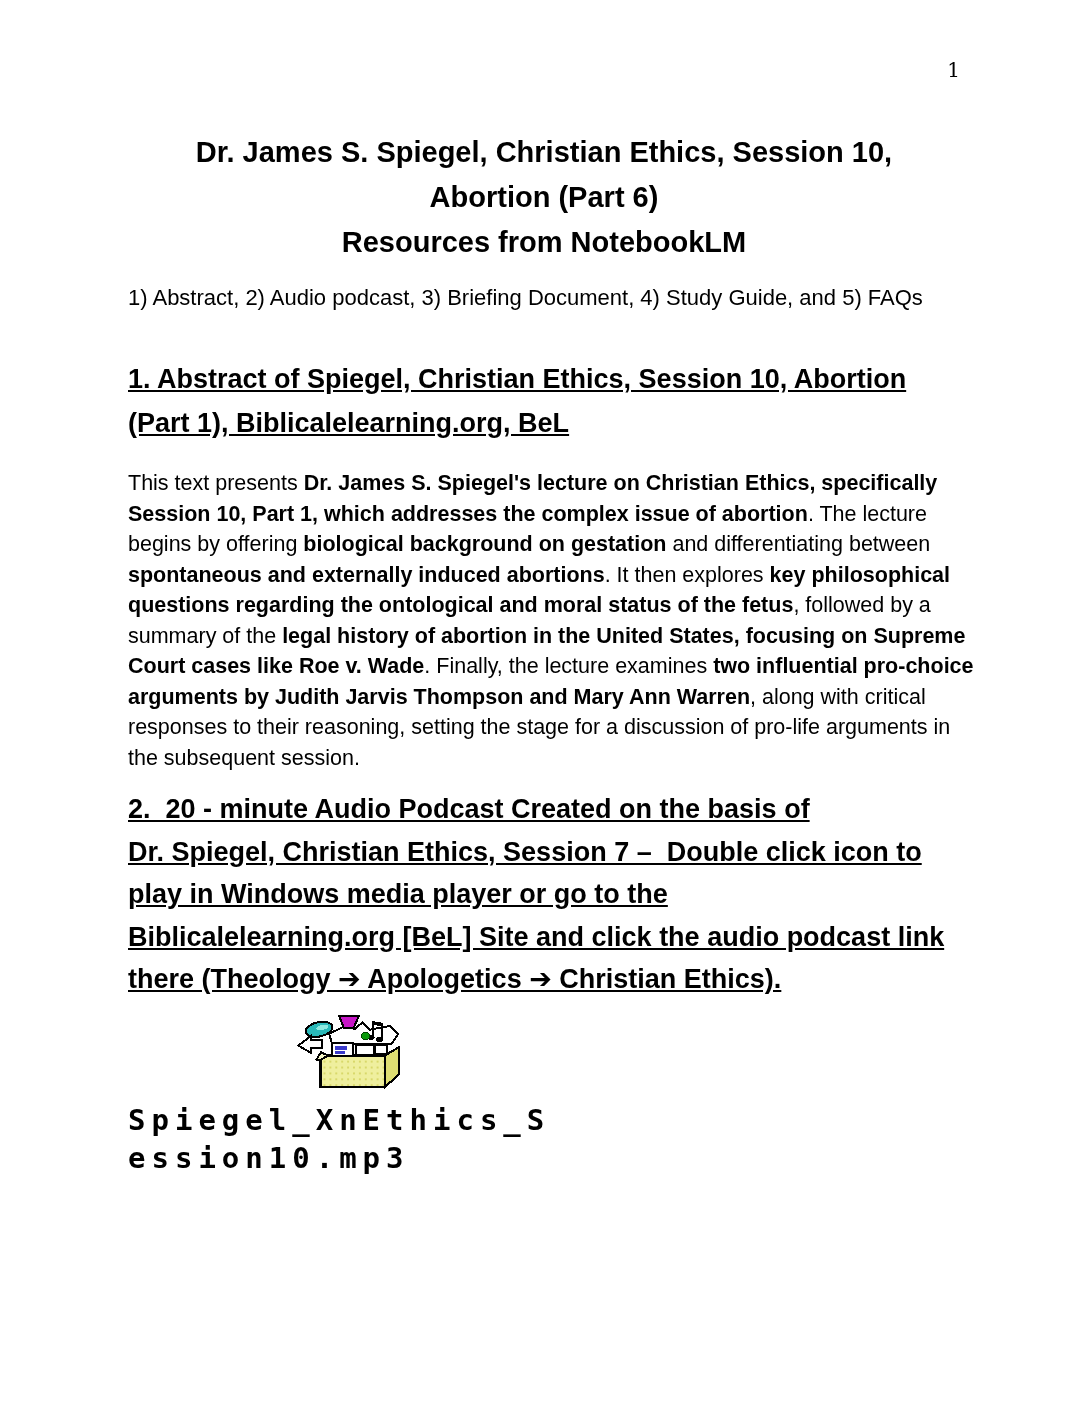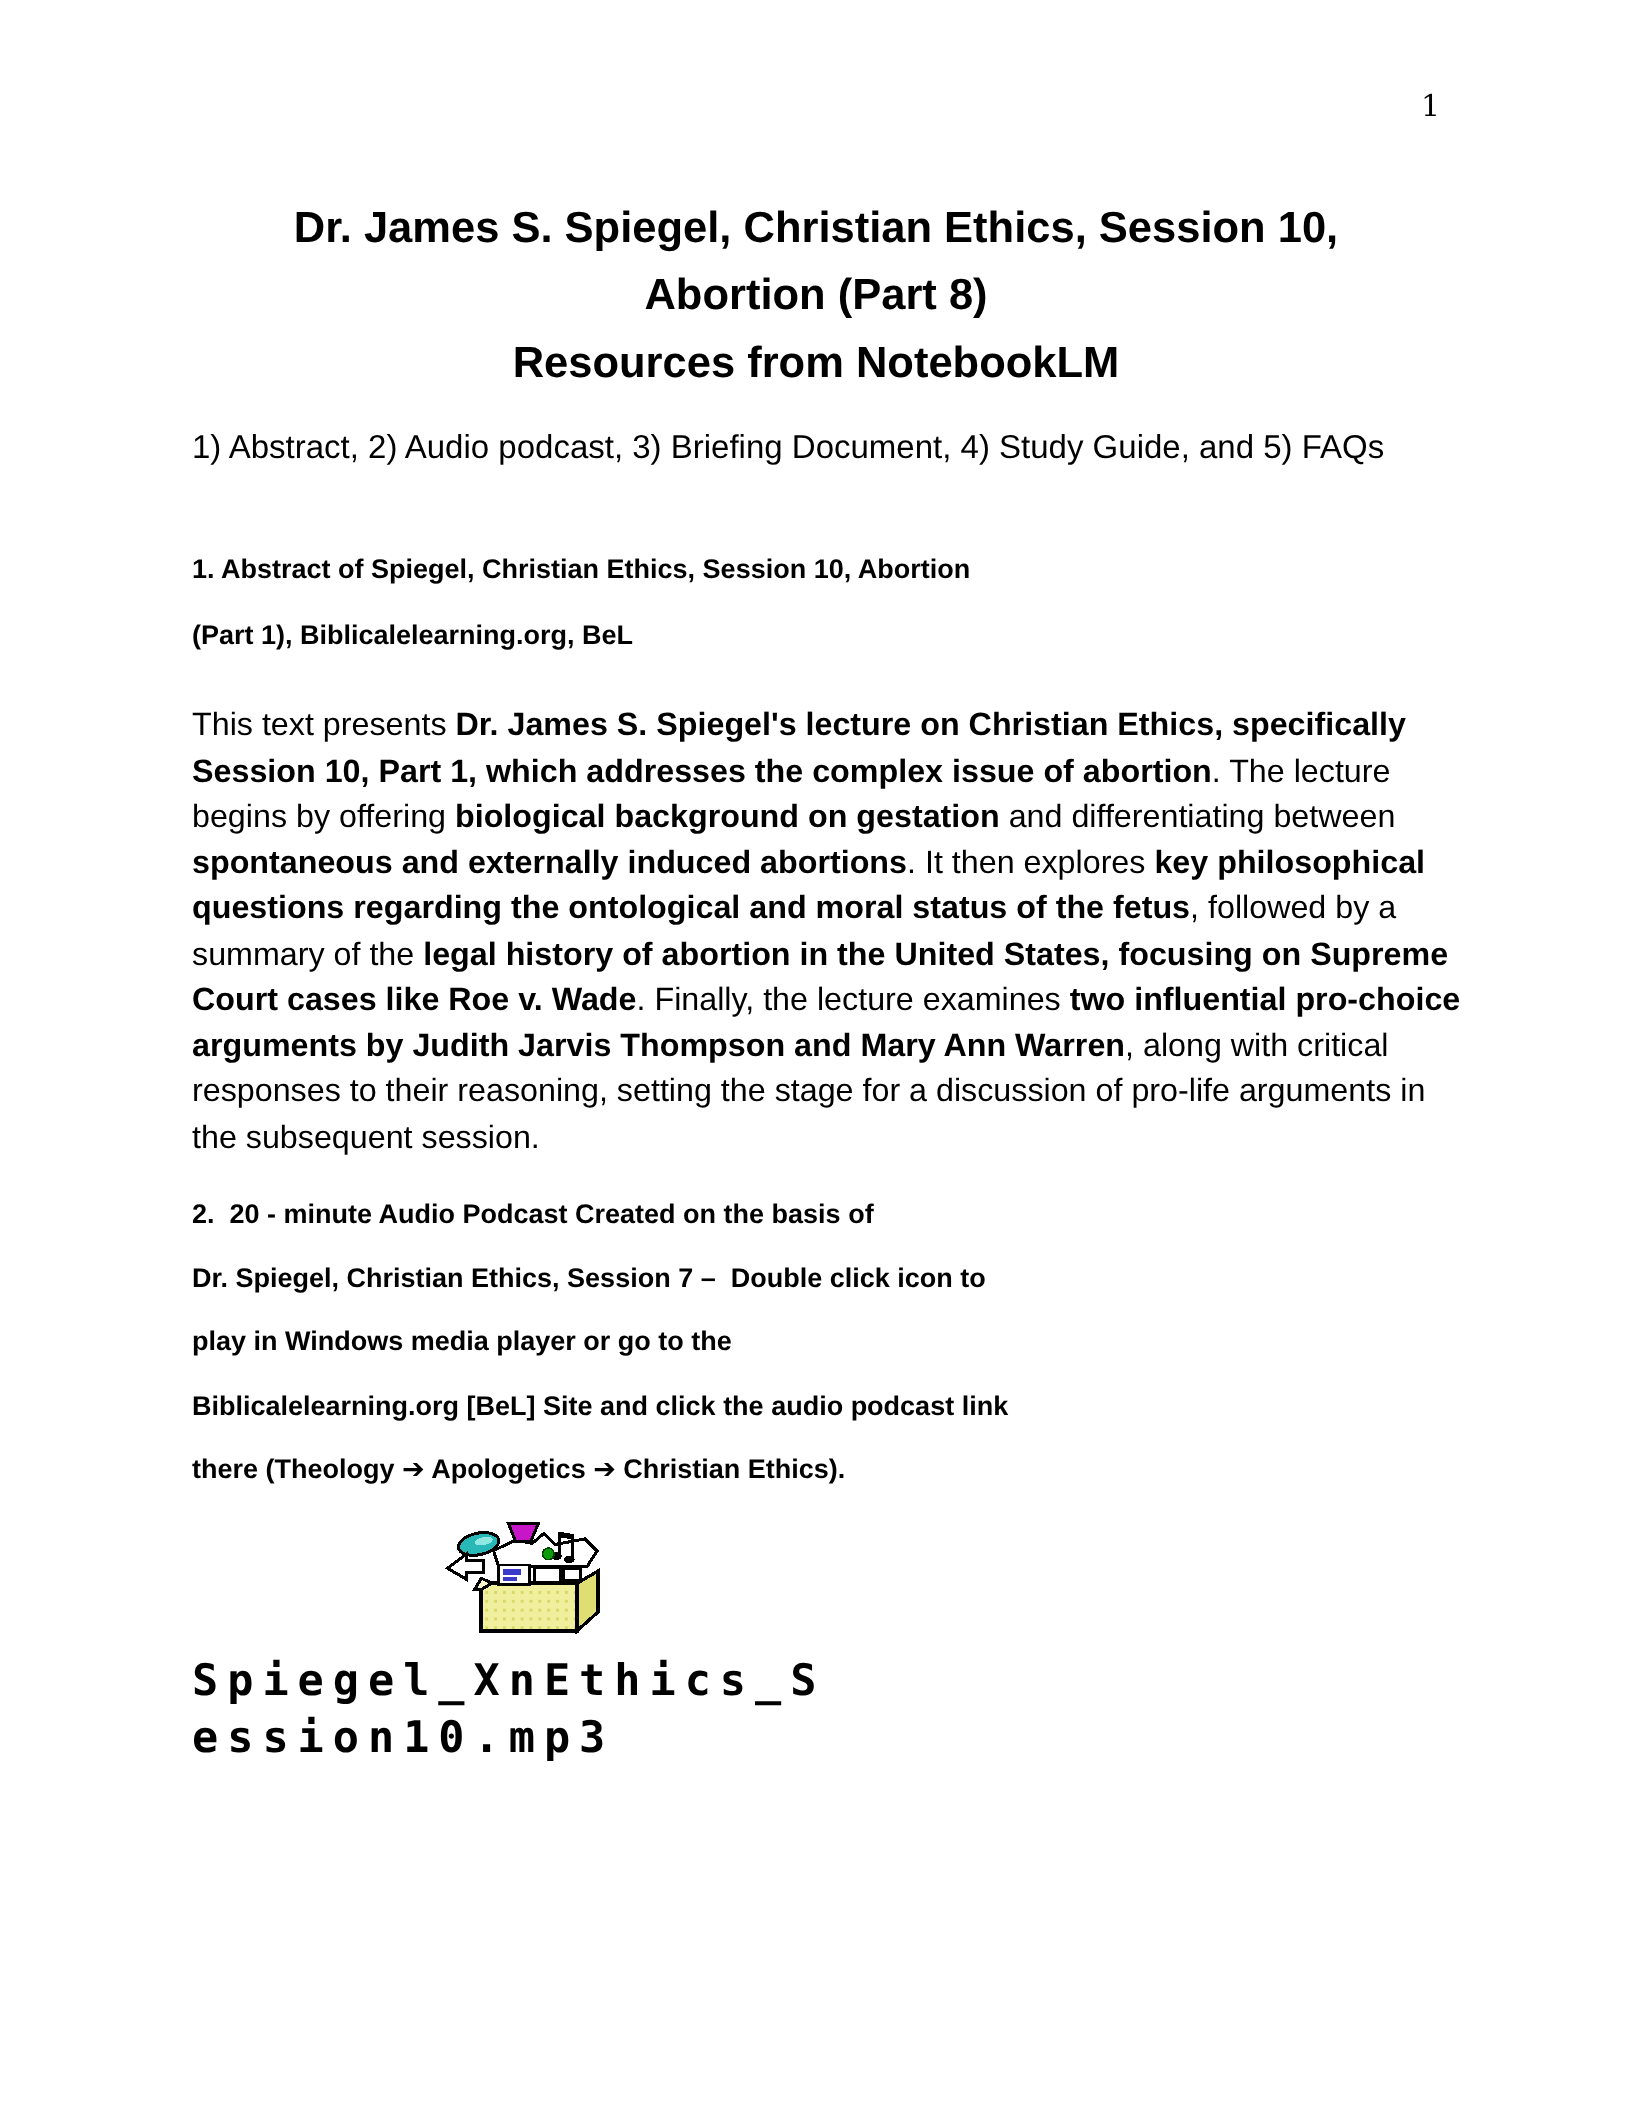--- a/index.html
+++ b/index.html
@@ -32,24 +32,25 @@
     text-align: center;
     white-space: pre-line;
     margin-bottom: 18px;
   }
   .resources-line {
     font-size: 22px;
     line-height: 30px;
     margin-bottom: 44px;
   }
   .section-heading {
-    font-size: 18px;
+    font-size: 27px;
     font-weight: 700;
     line-height: 44px;
     white-space: pre-wrap;
+    text-decoration: underline;
   }
   .section1-heading {
     margin-bottom: 23px;
   }
   .abstract-paragraph {
     font-size: 21.5px;
     line-height: 30.5px;
     margin-bottom: 15px;
     margin-right: -20px;
   }
@@ -79,21 +80,21 @@
   }
 </style>
 </head>
 <body>
 
 <div class="page">
 
   <div class="page-number">1</div>
 
   <h1 class="doc-title">Dr. James S. Spiegel, Christian Ethics, Session 10,
-Abortion (Part 8)
+Abortion (Part 6)
 Resources from NotebookLM</h1>
 
   <p class="resources-line">1) Abstract, 2) Audio podcast, 3) Briefing Document, 4) Study Guide, and 5) FAQs</p>
 
   <h2 class="section-heading section1-heading">1. Abstract of Spiegel, Christian Ethics, Session 10, Abortion
 (Part 1), Biblicalelearning.org, BeL</h2>
 
   <p class="abstract-paragraph"><span>This text presents </span><span class="b">Dr. James S. Spiegel's lecture on Christian Ethics, specifically Session 10, Part 1, which addresses the complex issue of abortion</span><span>. The lecture begins by offering </span><span class="b">biological background on gestation</span><span> and differentiating between </span><span class="b">spontaneous and externally induced abortions</span><span>. It then explores </span><span class="b">key philosophical questions regarding the ontological and moral status of the fetus</span><span>, followed by a summary of the </span><span class="b">legal history of abortion in the United States, focusing on Supreme Court cases like Roe v. Wade</span><span>. Finally, the lecture examines </span><span class="b">two influential pro-choice arguments by Judith Jarvis Thompson and Mary Ann Warren</span><span>, along with critical responses to their reasoning, setting the stage for a discussion of pro-life arguments in the subsequent session.</span></p>
 
   <h2 class="section-heading section2-heading">2.  20 - minute Audio Podcast Created on the basis of

